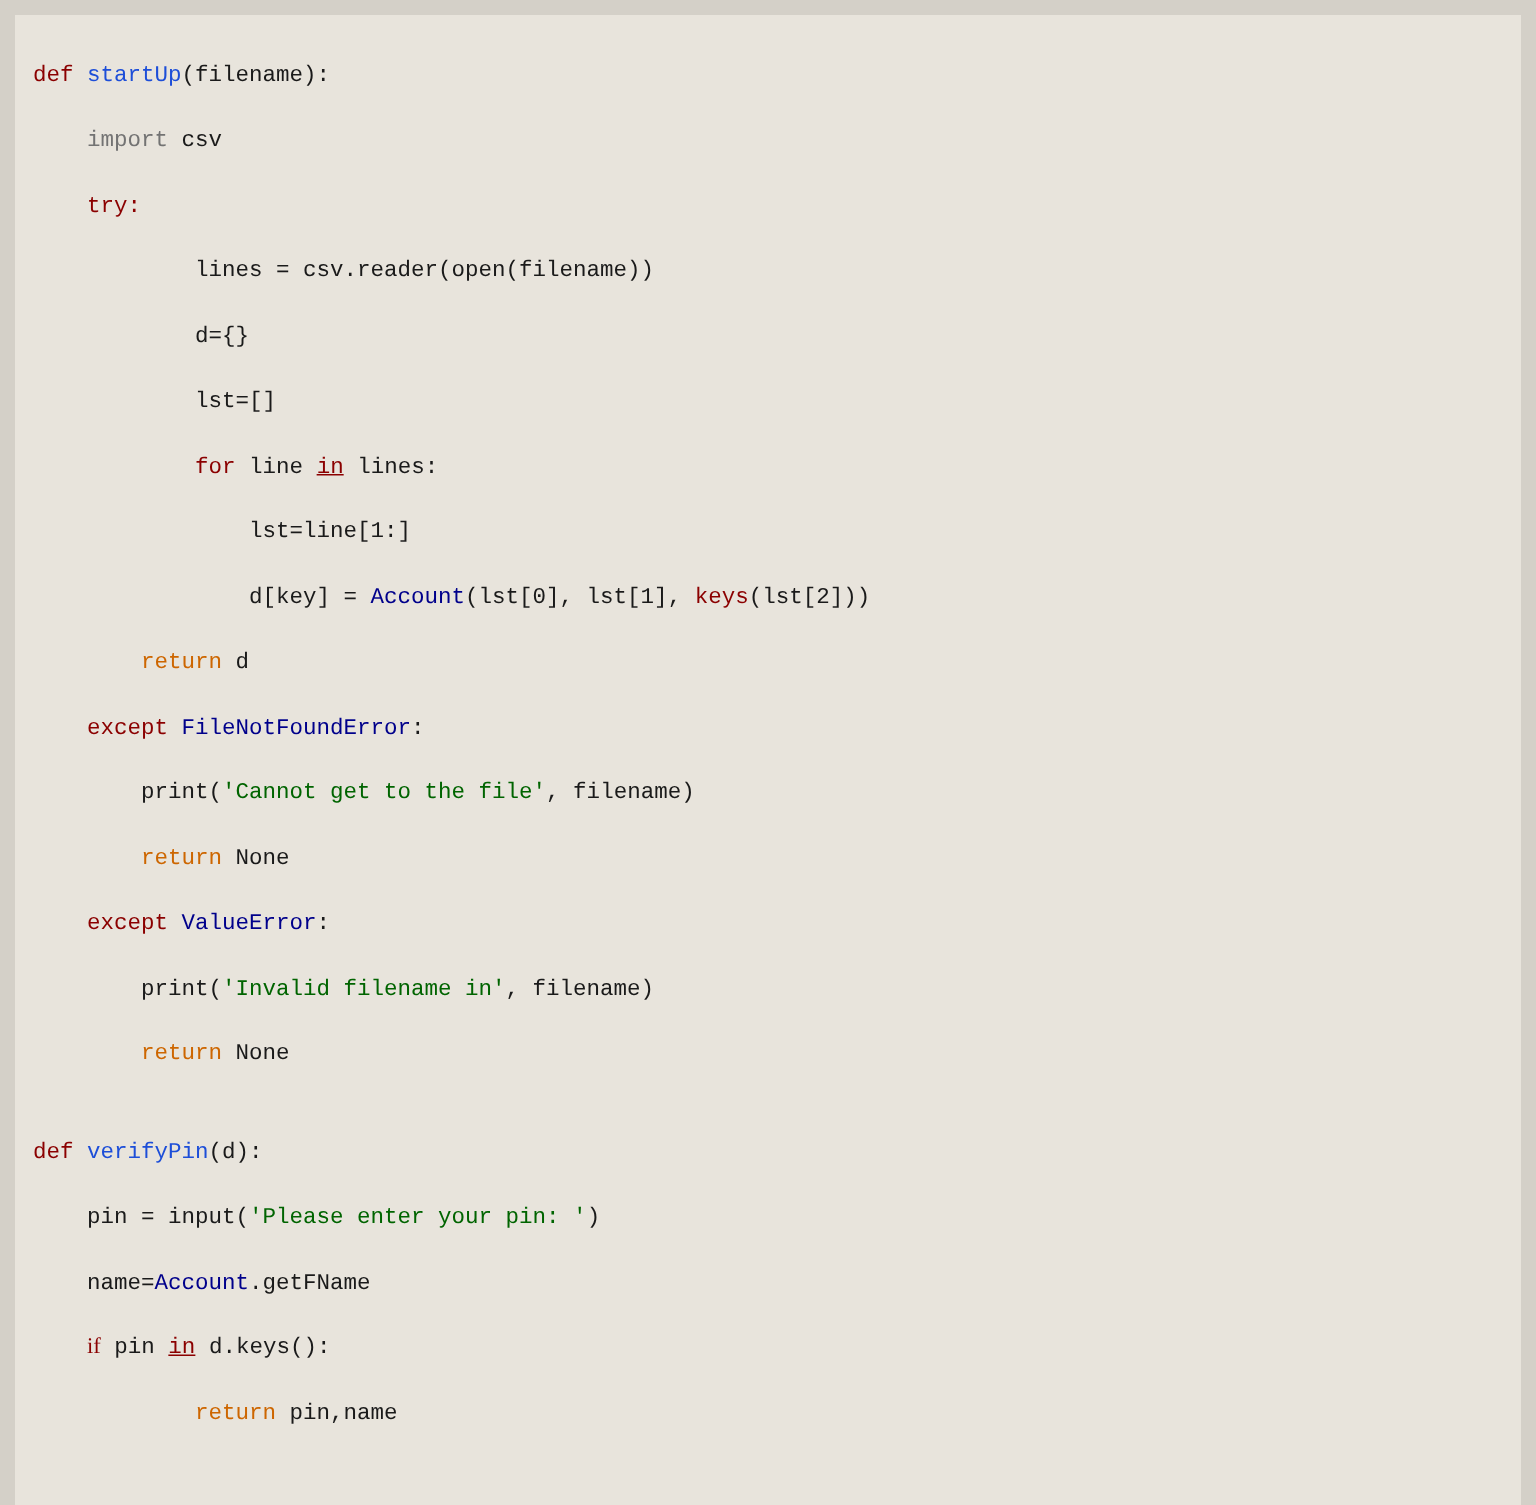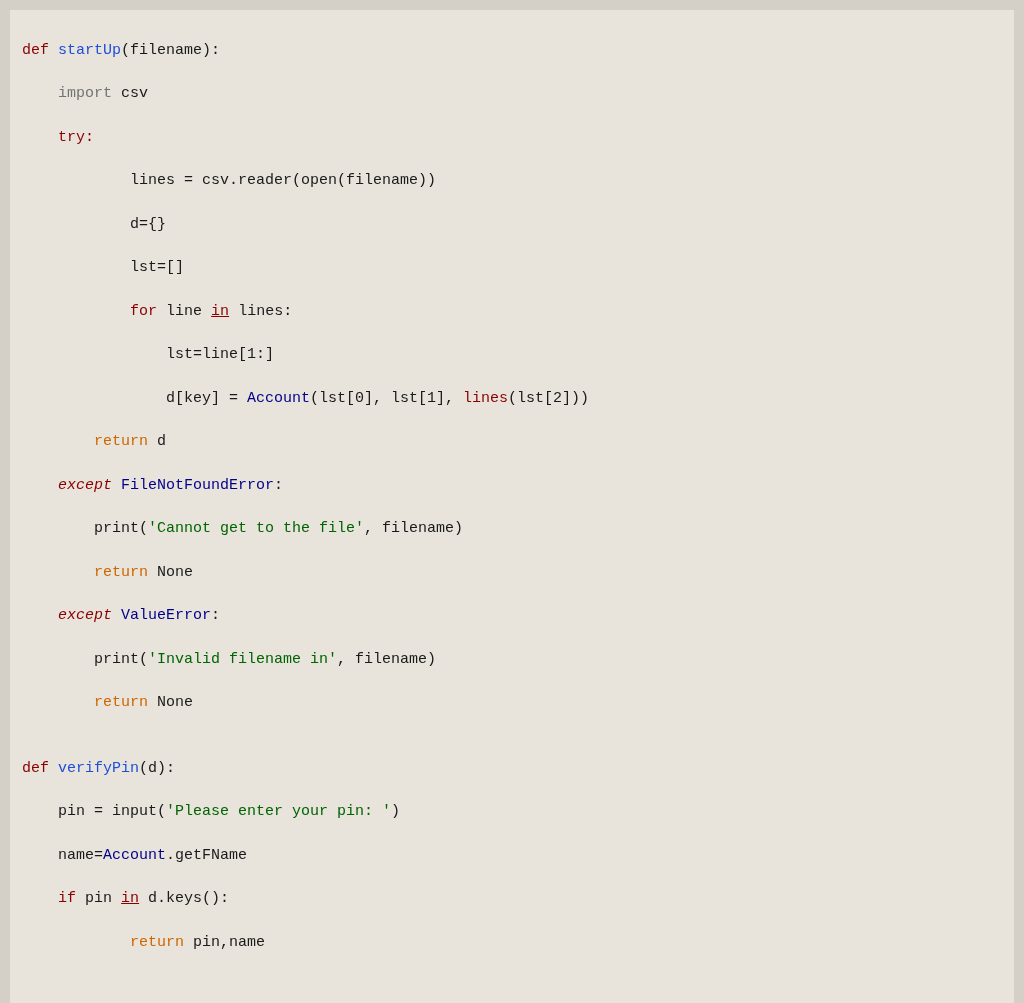--- a/index.html
+++ b/index.html
@@ -27,22 +27,22 @@
       white-space: pre;
       overflow-x: auto;
     }
 
     .kw-def { color: #8b0000; font-weight: normal; }
     .kw-import { color: #737373; }
     .kw-try { color: #8b0000; }
     .kw-for { color: #8b0000; }
     .kw-in { color: #8b0000; text-decoration: underline; }
     .kw-return { color: #cd6600; }
-    .kw-except { color: #8b0000; font-style: italic; }
-    .kw-if { color: #8b0000; }
+    .kw-except { color: #8b0000; }
+    .kw-if { color: #8b0000; font-family: Liberation Serif, serif; }
     .kw-float { color: #8b0000; }
 
     .fn-name { color: #1d4ed8; }
     .class-name { color: #00008b; }
 
     .string { color: #006400; }
     .normal { color: #1a1a1a; }
 
     .line { display: block; }
   </style>
@@ -51,21 +51,21 @@
 
 <div class="code-editor">
 <span class="line"><span class="kw-def">def</span> <span class="fn-name">startUp</span><span class="normal">(filename):</span></span>
 <span class="line">    <span class="kw-import">import</span> <span class="normal">csv</span></span>
 <span class="line">    <span class="kw-try">try:</span></span>
 <span class="line">            <span class="normal">lines = csv.reader(open(filename))</span></span>
 <span class="line">            <span class="normal">d={}</span></span>
 <span class="line">            <span class="normal">lst=[]</span></span>
 <span class="line">            <span class="kw-for">for</span> <span class="normal">line</span> <span class="kw-in">in</span> <span class="normal">lines:</span></span>
 <span class="line">                <span class="normal">lst=line[1:]</span></span>
-<span class="line">                <span class="normal">d[key] = <span class="class-name">Account</span>(lst[0], lst[1], <span class="kw-float">lines</span>(lst[2]))</span></span>
+<span class="line">                <span class="normal">d[key] = <span class="class-name">Account</span>(lst[0], lst[1], <span class="kw-float">keys</span>(lst[2]))</span></span>
 <span class="line">        <span class="kw-return">return</span> <span class="normal">d</span></span>
 <span class="line">    <span class="kw-except">except</span> <span class="class-name">FileNotFoundError</span><span class="normal">:</span></span>
 <span class="line">        <span class="normal">print(<span class="string">'Cannot get to the file'</span>, filename)</span></span>
 <span class="line">        <span class="kw-return">return</span> <span class="normal">None</span></span>
 <span class="line">    <span class="kw-except">except</span> <span class="class-name">ValueError</span><span class="normal">:</span></span>
 <span class="line">        <span class="normal">print(<span class="string">'Invalid filename in'</span>, filename)</span></span>
 <span class="line">        <span class="kw-return">return</span> <span class="normal">None</span></span>
 <span class="line"></span>
 <span class="line"><span class="kw-def">def</span> <span class="fn-name">verifyPin</span><span class="normal">(d):</span></span>
 <span class="line">    <span class="normal">pin = input(<span class="string">'Please enter your pin: '</span>)</span></span>

